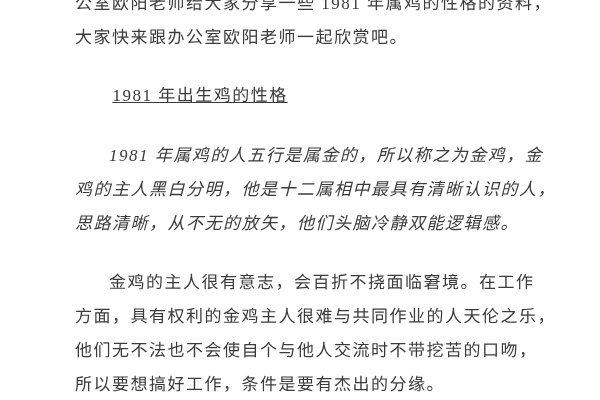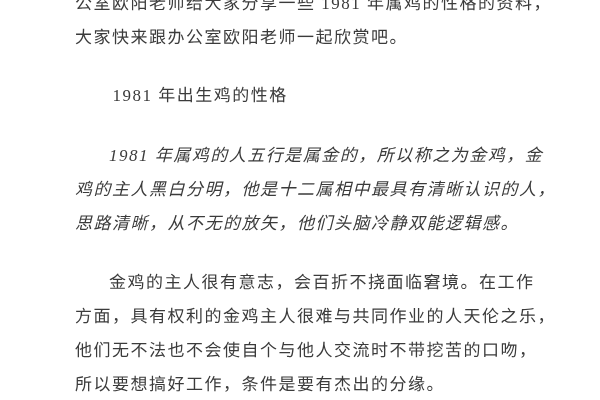--- a/index.html
+++ b/index.html
@@ -29,20 +29,21 @@
     letter-spacing: 1.5px;
     white-space: pre-line;   
     margin: 0;
   }
   .intro {
     margin-top: -13px;       
   }
   .heading {
     margin-top: 24px;
     text-indent: 2.2em;
+    text-decoration: underline;
   }
   .para-1 {
     margin-top: 26px;
     text-indent: 2em;        
     font-style: italic;
   }
   .para-2 {
     margin-top: 25px;
     text-indent: 2em;
   }

